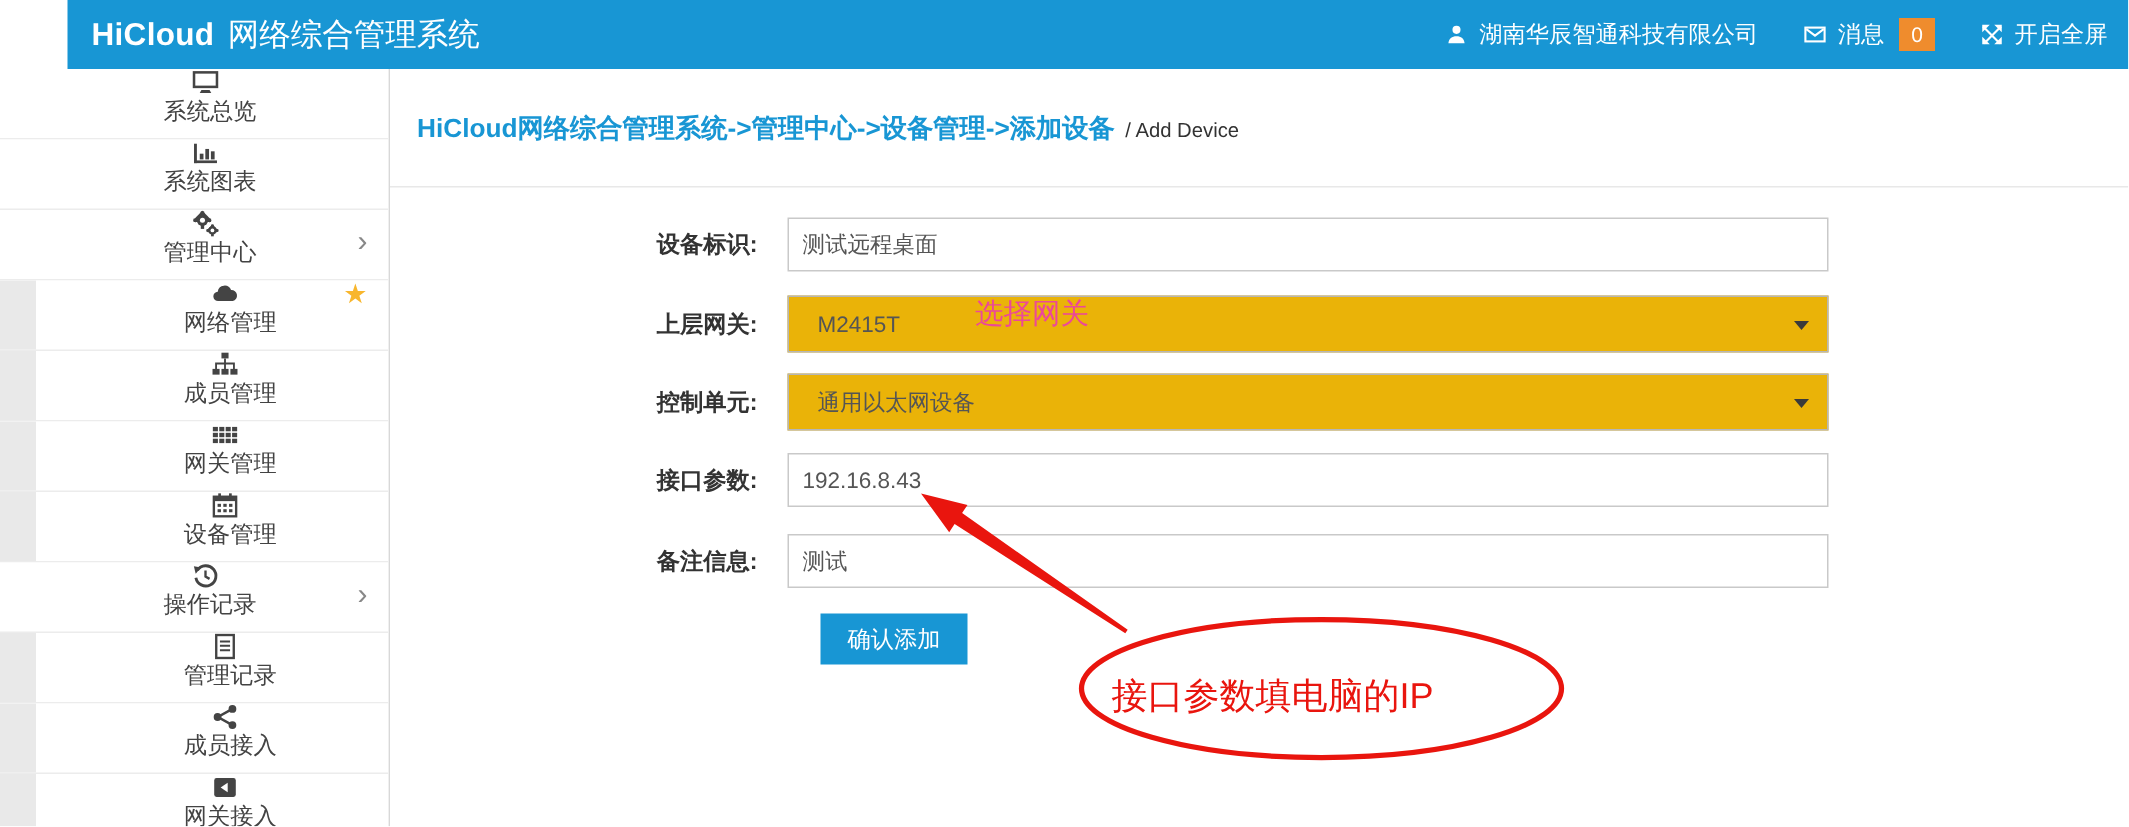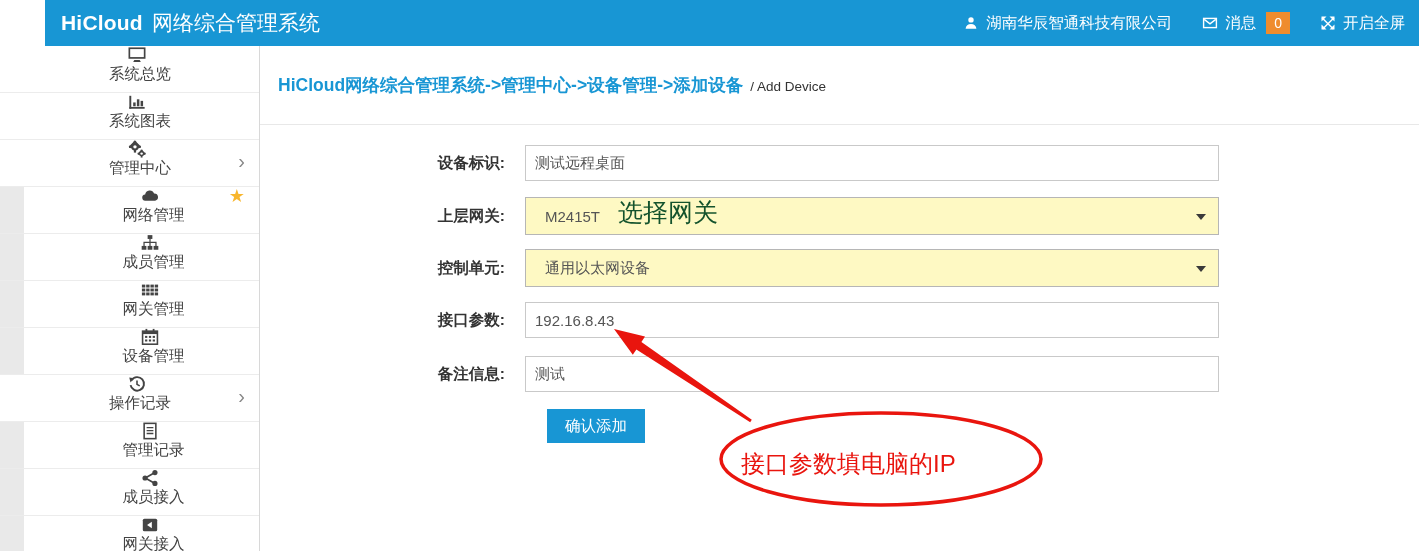--- a/index.html
+++ b/index.html
@@ -42,34 +42,34 @@
   .crumb-suffix { color:#333; font-size:13.5px; margin-left:7px; }
   .content-divider { position:absolute; top:124px; left:260px; right:0; height:1px;
                      background:#e8e8e8; }
 
   .form-row { position:absolute; left:260px; display:flex; align-items:center; }
   .r1 { top:145px; } .r2 { top:197px; } .r3 { top:249px; } .r4 { top:302px; } .r5 { top:356px; }
   .form-label { width:245px; text-align:right; font-weight:bold; color:#333; font-size:15.5px; }
   .control { margin-left:20px; width:694px; }
   input.control { height:36px; border:1px solid #c9c9c9; padding:0 9px; font-size:15px;
                   color:#555; font-family:inherit; background:#fff; outline:none; }
-  .select { height:38px; border:1px solid #b6b6b6; background:#fef9c3; position:relative;
+  .select { height:38px; border:1px solid #b6b6b6; background:#eab308; position:relative;
             display:flex; align-items:center; padding:0 28px 0 19px; color:#555;
             font-size:15px; cursor:pointer; }
   .caret { position:absolute; right:12px; top:50%; margin-top:-2px; width:0; height:0;
            border-left:5px solid transparent; border-right:5px solid transparent;
            border-top:6px solid #3a3a3a; }
 
   .submit-btn { position:absolute; left:547px; top:409px; width:98px; height:34px;
                 background:#1896d4; color:#fff; border:none; font-size:15.5px;
                 font-family:inherit; cursor:pointer; }
 
   
-  .anno-gateway { position:absolute; left:618px; top:196px; color:#14532d;
-                  font-size:25px; white-space:nowrap; }
+  .anno-gateway { position:absolute; left:650px; top:196px; color:#ec4899;
+                  font-size:19px; white-space:nowrap; }
   .anno-ellipse-text { position:absolute; left:741px; top:448px; width:280px;
                        color:#e9150e; font-size:24px; }
   .anno-overlay { position:absolute; top:0; left:0; width:1419px; height:551px;
                   pointer-events:none; }
 </style>
 </head>
 <body>
 
 <div class="page">
 

